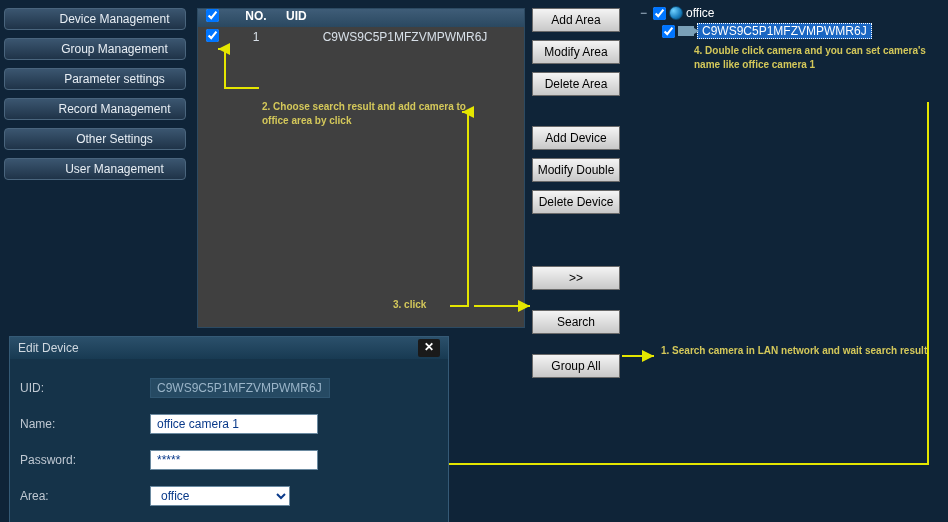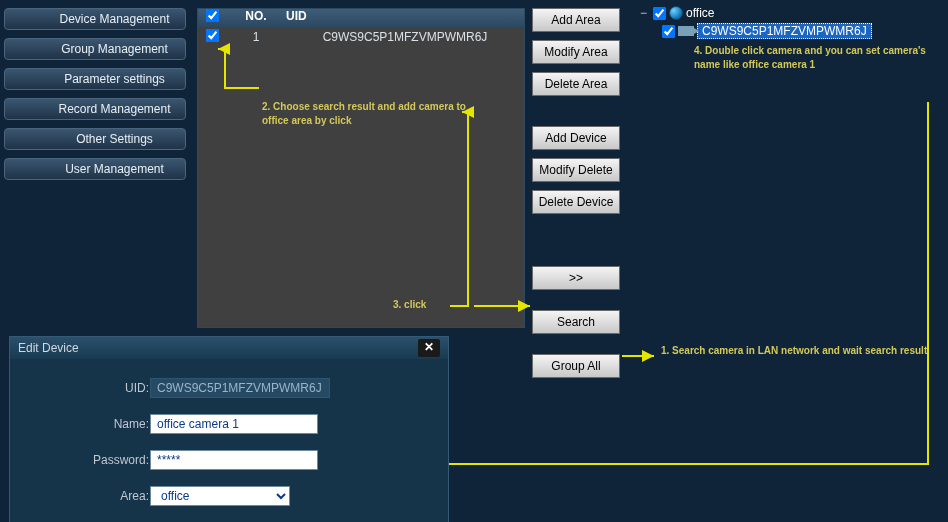--- a/index.html
+++ b/index.html
@@ -116,21 +116,21 @@
       width: 22px; height: 18px; background: #1a1a1a;
       color: #fff; text-align: center; line-height: 16px;
       border-radius: 2px; cursor: pointer; font-weight: bold;
     }
     .dlg-body { padding: 14px 10px 12px 10px; }
     .fld-row {
       display: flex; align-items: center; height: 30px;
       margin-bottom: 6px;
     }
     .fld-lbl {
-      width: 130px; text-align: right; color: #bfc8d2;
+      width: 130px; color: #bfc8d2;
       padding-right: 1px; font-size: 12px;
     }
     .fld-in {
       width: 180px; height: 20px;
       border: 1px solid #2f5570; background: #264a63;
       color: #9ab4c8; padding: 0 6px; font-size: 12px;
     }
     .fld-in.white {
       background: #fff; border: 1px solid #6b8aa0; color: #0a3a8a;
       width: 168px;
@@ -160,21 +160,21 @@
     <div class="td-no">1</div>
     <div class="td-uid">C9WS9C5P1MFZVMPWMR6J</div>
   </div>
 </div>
 
 <div class="mid-btns">
   <button class="std-btn">Add Area</button>
   <button class="std-btn">Modify Area</button>
   <button class="std-btn gap-lg">Delete Area</button>
   <button class="std-btn">Add Device</button>
-  <button class="std-btn">Modify Delete</button>
+  <button class="std-btn">Modify Double</button>
   <button class="std-btn" style="margin-bottom:52px">Delete Device</button>
   <button class="std-btn gap-md">&gt;&gt;</button>
   <button class="std-btn gap-md">Search</button>
   <button class="std-btn">Group All</button>
 </div>
 
 <div class="tree">
   <div class="tree-row">
     <span class="tree-toggle">−</span>
     <input type="checkbox" checked="" style="">

